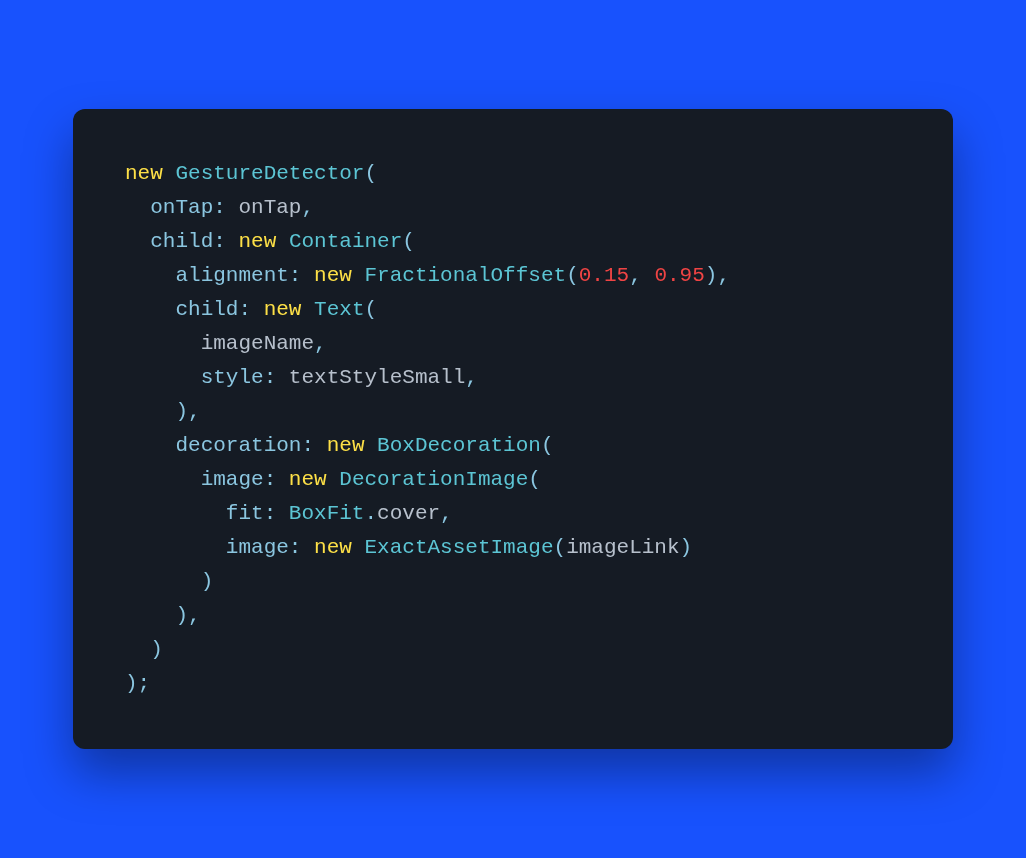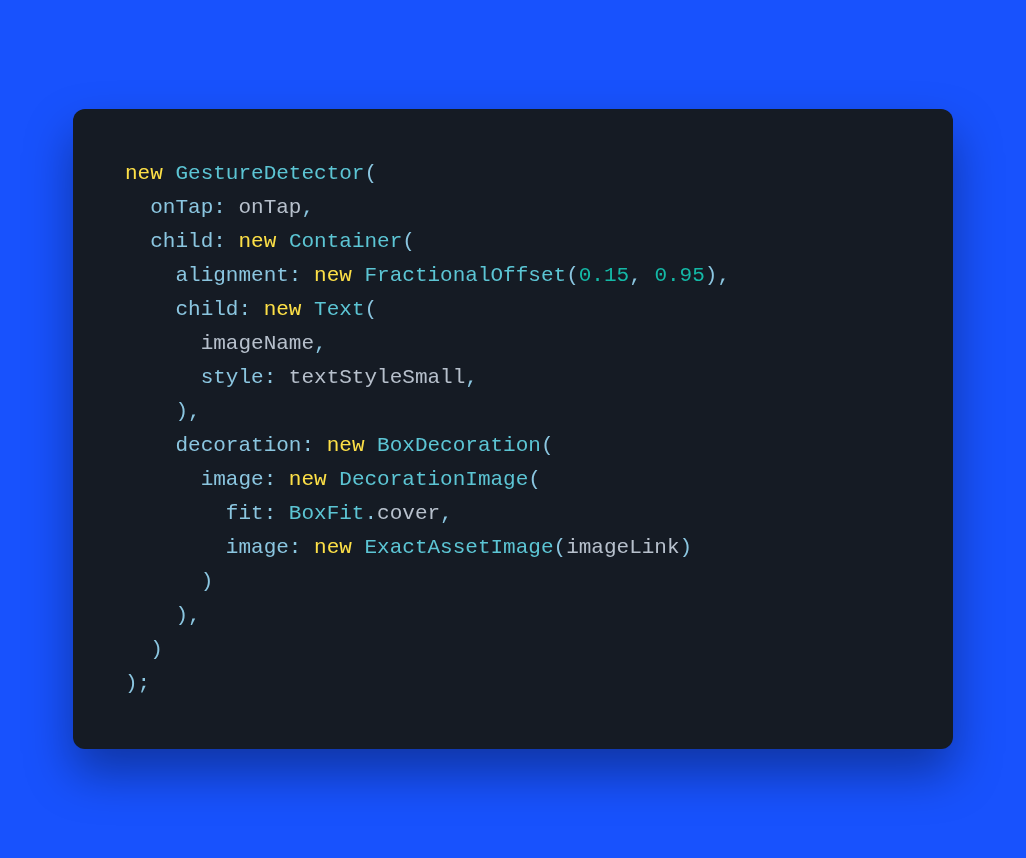--- a/index.html
+++ b/index.html
@@ -27,21 +27,21 @@
       font-size: 21px;
       line-height: 1.62;
       white-space: pre;
       color: #b7c0cc;
       font-family: inherit;
     }
     .tk-keyword { color: #fde047; }
     .tk-class   { color: #5cc5d4; }
     .tk-param   { color: #8bc6e0; }
     .tk-punc    { color: #8bc6e0; }
-    .tk-number  { color: #14b8a6; }
+    .tk-number  { color: #ef4444; }
     .tk-ident   { color: #b7c0cc; }
     .tk-dot     { color: #8bc6e0; }
   </style>
 </head>
 <body>
 
 <div class="code-card">
   <pre class="code-block"><div><span class="tk-keyword">new</span> <span class="tk-class">GestureDetector</span><span class="tk-punc">(</span></div><div>  <span class="tk-param">onTap</span><span class="tk-punc">:</span> <span class="tk-ident">onTap</span><span class="tk-punc">,</span></div><div>  <span class="tk-param">child</span><span class="tk-punc">:</span> <span class="tk-keyword">new</span> <span class="tk-class">Container</span><span class="tk-punc">(</span></div><div>    <span class="tk-param">alignment</span><span class="tk-punc">:</span> <span class="tk-keyword">new</span> <span class="tk-class">FractionalOffset</span><span class="tk-punc">(</span><span class="tk-number">0.15</span><span class="tk-punc">,</span> <span class="tk-number">0.95</span><span class="tk-punc">)</span><span class="tk-punc">,</span></div><div>    <span class="tk-param">child</span><span class="tk-punc">:</span> <span class="tk-keyword">new</span> <span class="tk-class">Text</span><span class="tk-punc">(</span></div><div>      <span class="tk-ident">imageName</span><span class="tk-punc">,</span></div><div>      <span class="tk-param">style</span><span class="tk-punc">:</span> <span class="tk-ident">textStyleSmall</span><span class="tk-punc">,</span></div><div>    <span class="tk-punc">)</span><span class="tk-punc">,</span></div><div>    <span class="tk-param">decoration</span><span class="tk-punc">:</span> <span class="tk-keyword">new</span> <span class="tk-class">BoxDecoration</span><span class="tk-punc">(</span></div><div>      <span class="tk-param">image</span><span class="tk-punc">:</span> <span class="tk-keyword">new</span> <span class="tk-class">DecorationImage</span><span class="tk-punc">(</span></div><div>        <span class="tk-param">fit</span><span class="tk-punc">:</span> <span class="tk-class">BoxFit</span><span class="tk-dot">.</span><span class="tk-ident">cover</span><span class="tk-punc">,</span></div><div>        <span class="tk-param">image</span><span class="tk-punc">:</span> <span class="tk-keyword">new</span> <span class="tk-class">ExactAssetImage</span><span class="tk-punc">(</span><span class="tk-ident">imageLink</span><span class="tk-punc">)</span></div><div>      <span class="tk-punc">)</span></div><div>    <span class="tk-punc">)</span><span class="tk-punc">,</span></div><div>  <span class="tk-punc">)</span></div><div><span class="tk-punc">)</span><span class="tk-punc">;</span></div></pre>
 </div>
 

